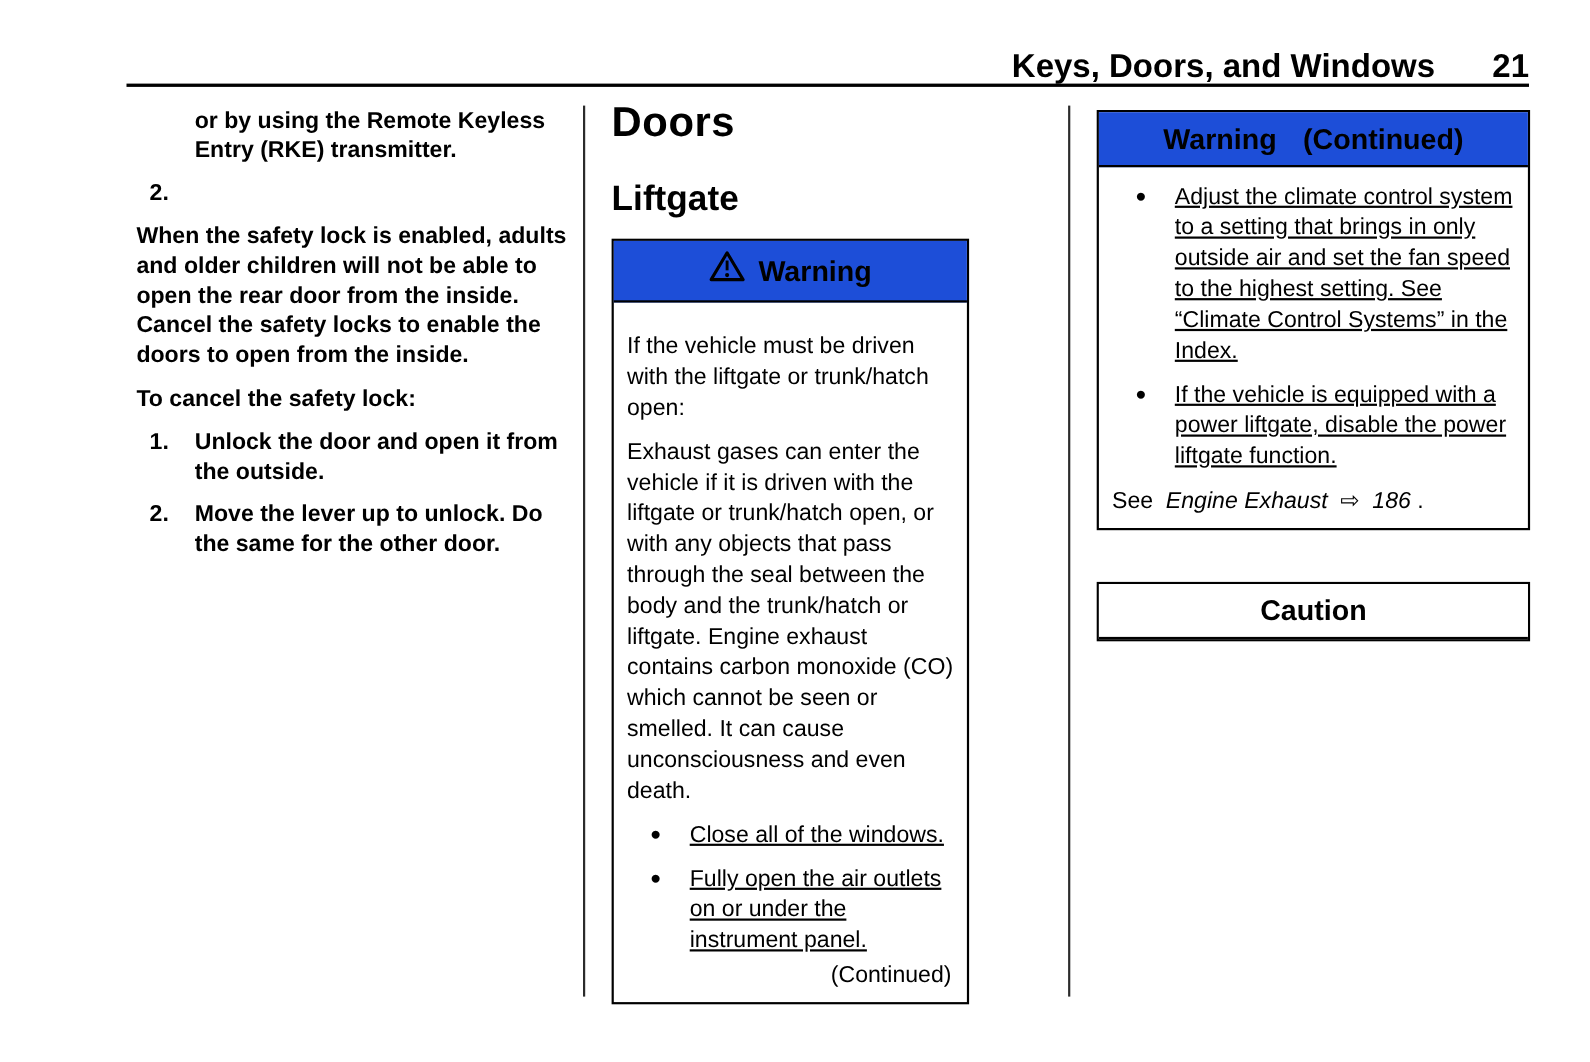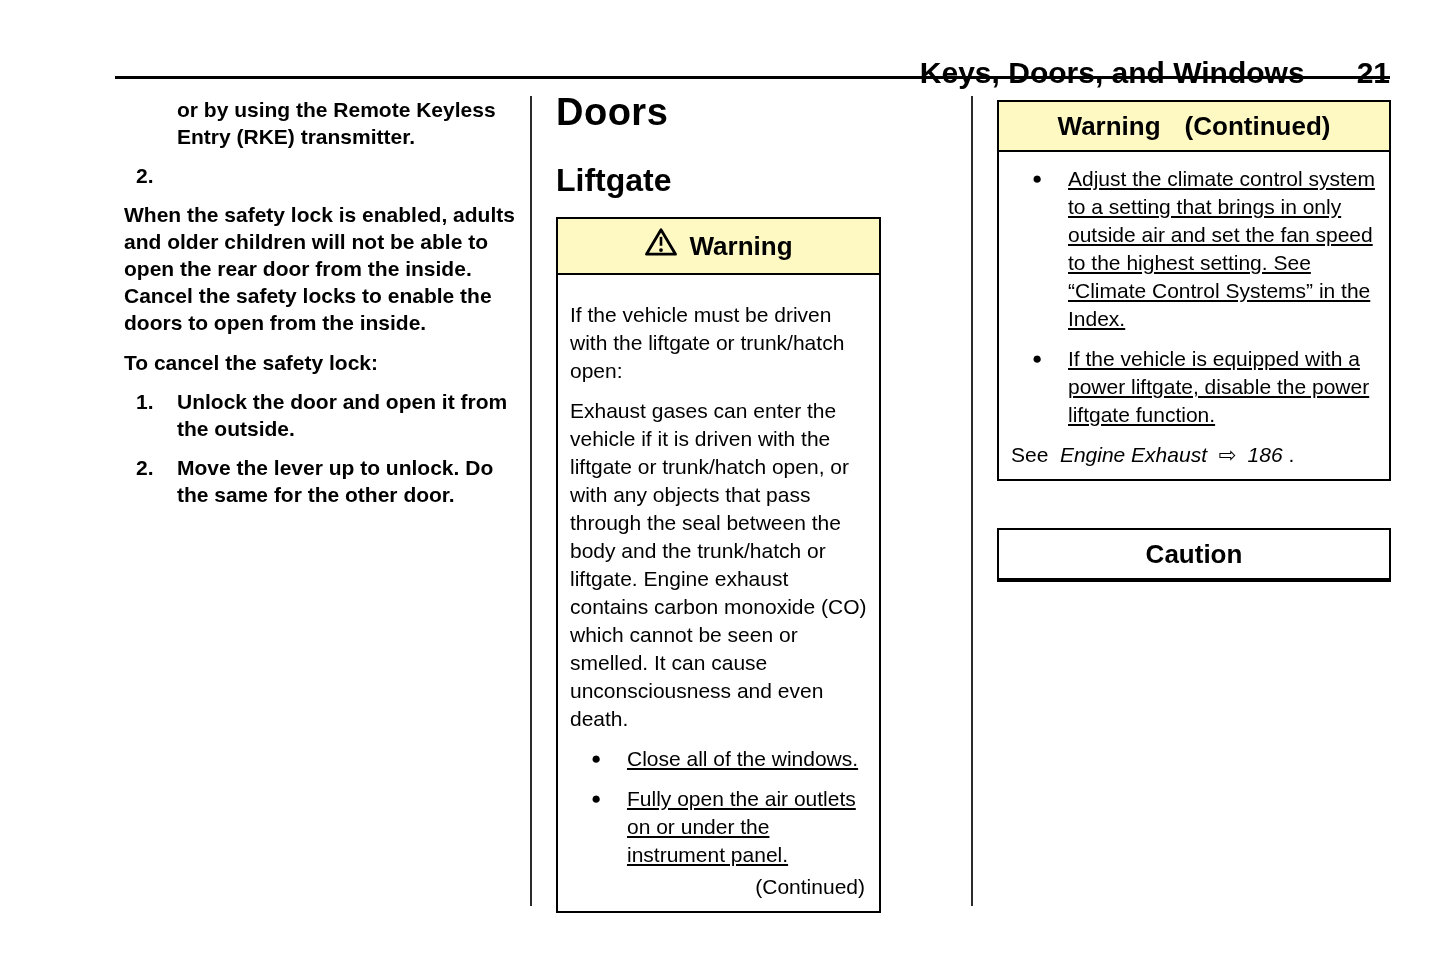--- a/index.html
+++ b/index.html
@@ -8,21 +8,21 @@
     width: 1445px; height: 965px;
     font-family: "Liberation Sans", sans-serif;
     color: #000;
     position: relative;
     overflow: hidden;
   }
   .page { position: absolute; inset: 0; background: #fff; }
 
   
   .page-header {
-    position: absolute; left: 115px; top: 56px; width: 1275px;
+    position: absolute; left: 115px; top: 44px; width: 1275px;
     display: flex; justify-content: flex-end; align-items: baseline; gap: 52px;
     font-weight: bold; font-size: 30px; line-height: 34px;
   }
   .header-rule {
     position: absolute; left: 115px; top: 76px; width: 1275px; height: 3px;
     background: #000;
   }
 
   
   .v-divider { position: absolute; top: 96px; width: 2px; height: 810px; background: #2b2b2b; }
@@ -48,21 +48,21 @@
 
   
   .alert-box { border: 2px solid #000; margin-top: 22px; background: #fff; }
   .alert-box.first { margin-top: 0; }
   .box-header {
     display: flex; align-items: center; justify-content: center; gap: 11px;
     border-bottom: 2px solid #000;
     font-weight: bold; font-size: 26px; line-height: 30px;
     padding: 9px 6px;
   }
-  .box-header.gray { background: #fef9c3; }
+  .box-header.gray { background: #1d4ed8; }
   .box-header.white { background: #ffffff; }
   .box-body { padding: 13px 12px 10px 12px; font-size: 21px; line-height: 28px; }
   .box-body .para:first-child { margin-top: 0; }
   .bullet-item { display: flex; margin-top: 12px; }
   .bullet-item .bullet { flex: 0 0 57px; padding-left: 21px; font-size: 17px; line-height: 28px; }
   .bullet-item .btxt { flex: 1; text-decoration: underline; }
   .continued-line { text-align: right; margin-top: 4px; padding-right: 2px; }
 
   .warning-icon-svg { display: inline-block; flex: 0 0 auto; position: relative; top: -1px; }
 

